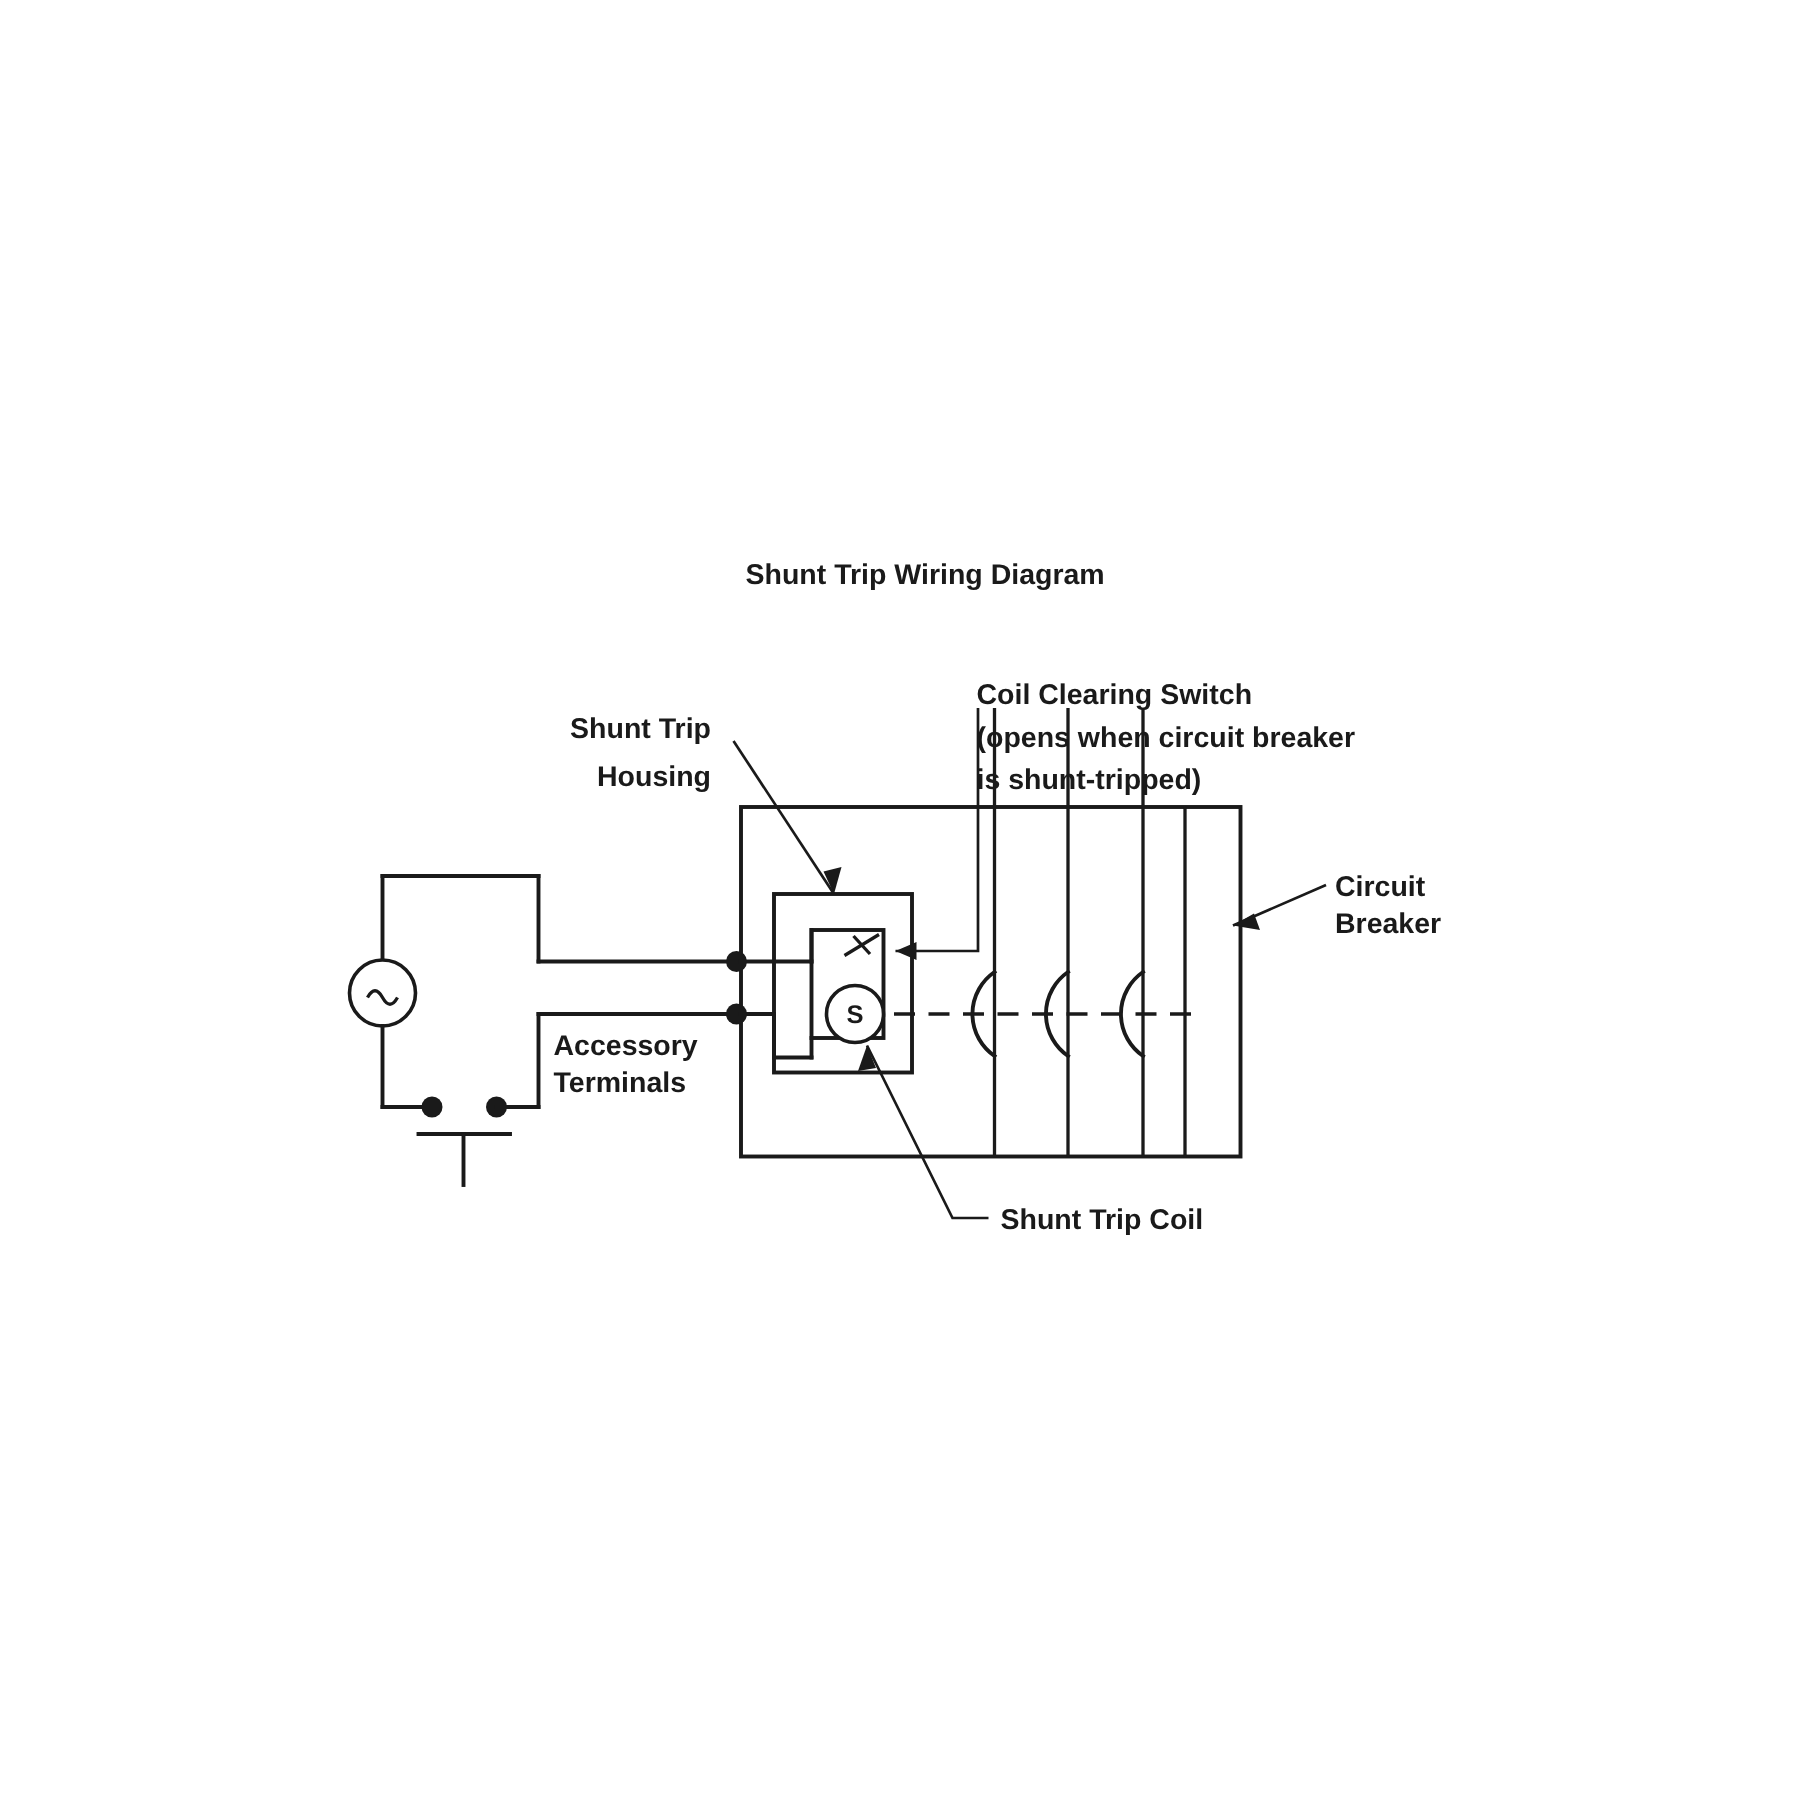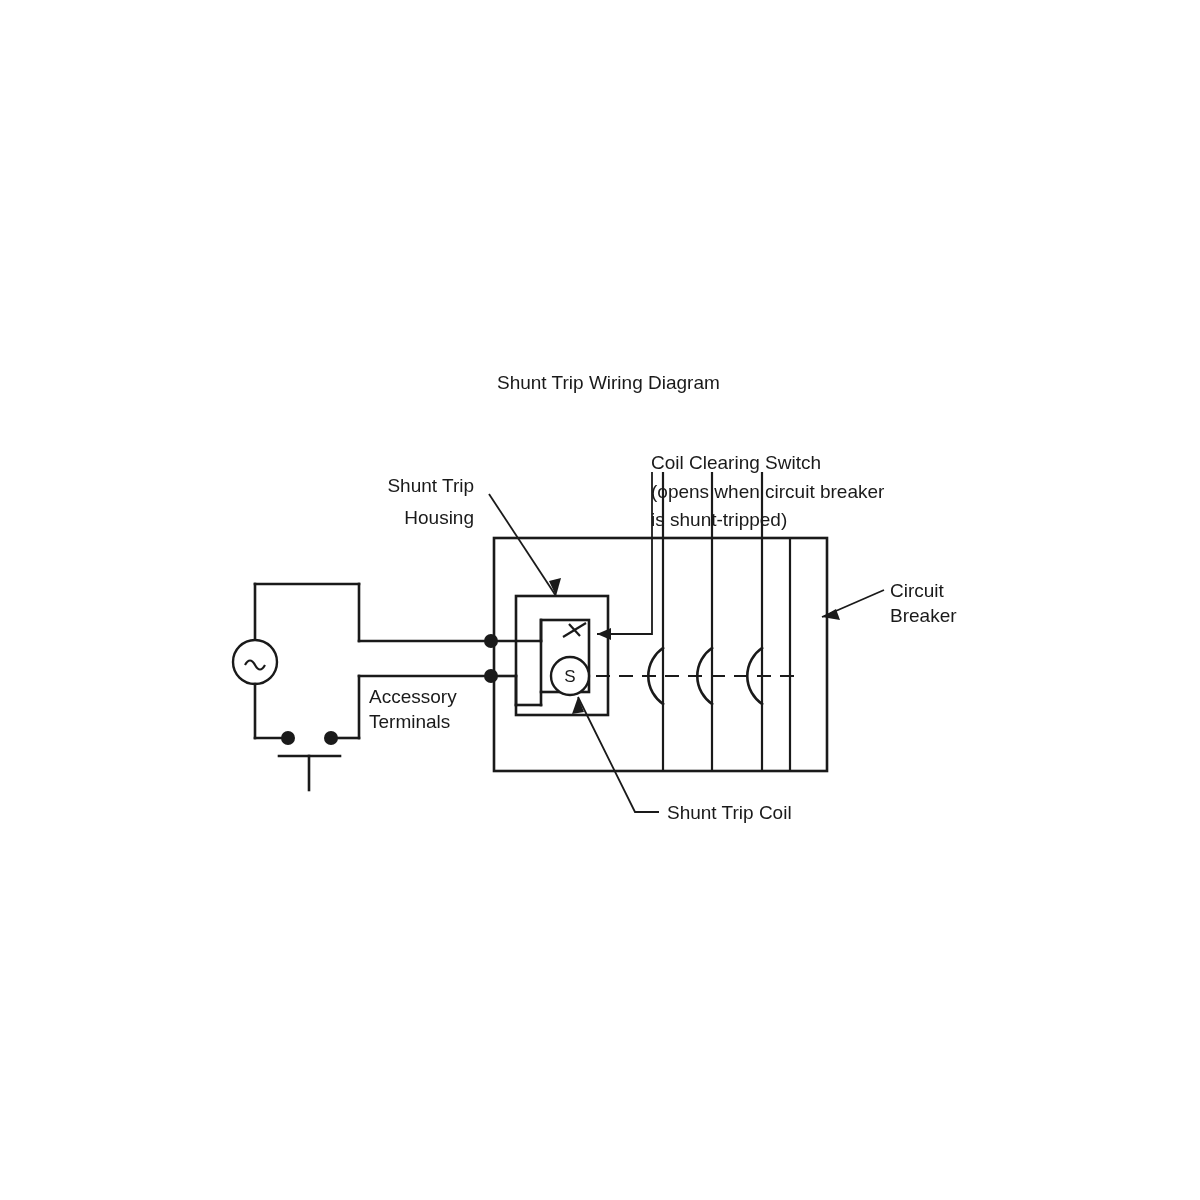--- a/index.html
+++ b/index.html
@@ -11,20 +11,21 @@
     width: 1200px;
     height: 1200px;
     font-family: "Liberation Sans", sans-serif;
     color: #000000;
     overflow: hidden;
   }
   #diagram-root {
     position: relative;
     width: 1200px;
     height: 1200px;
+    font-weight: bold;
   }
   svg#wiring-svg {
     position: absolute;
     top: 0;
     left: 0;
     width: 1200px;
     height: 1200px;
   }
   text {
     font-family: "Liberation Sans", sans-serif;

